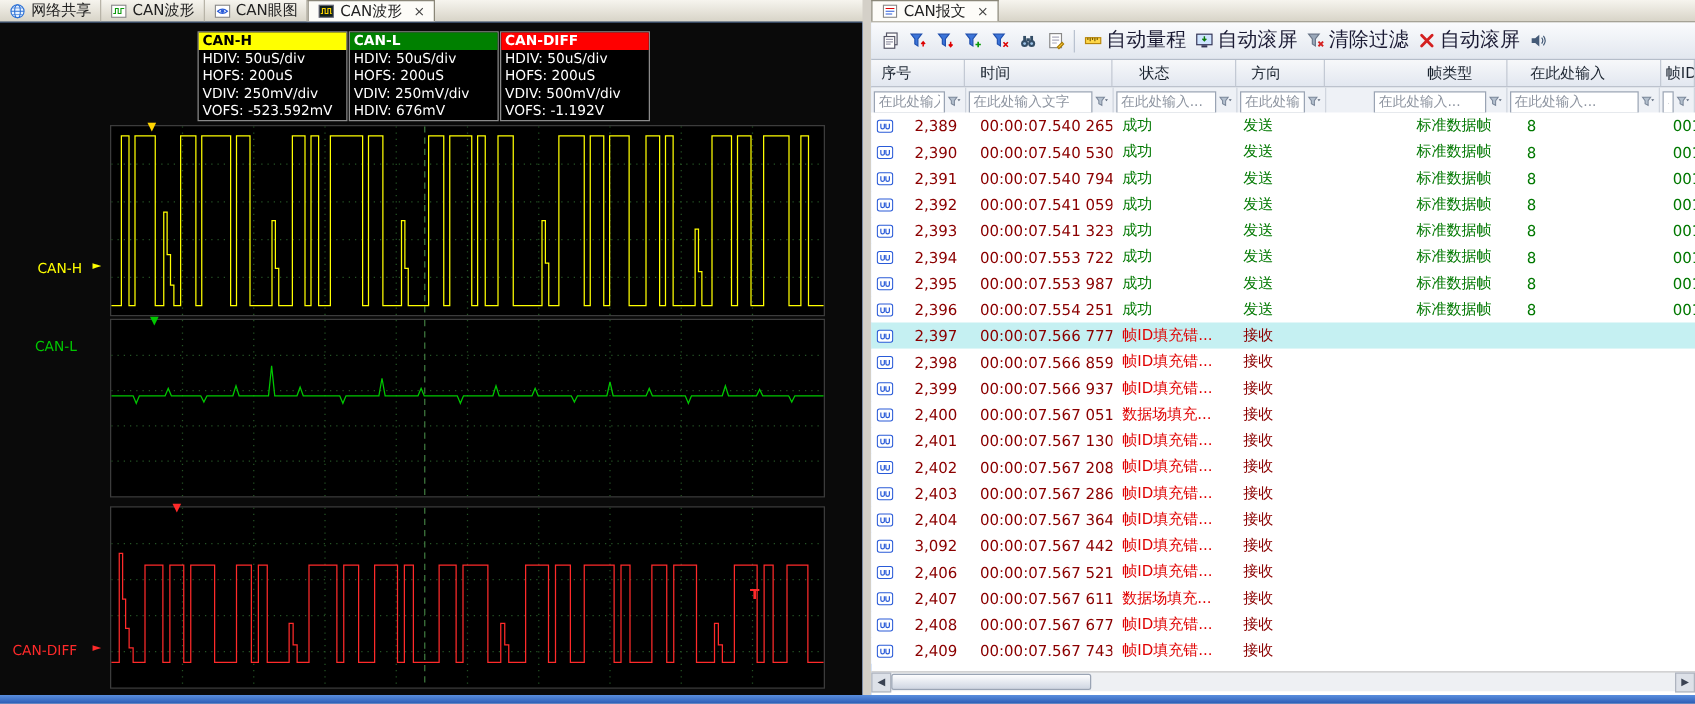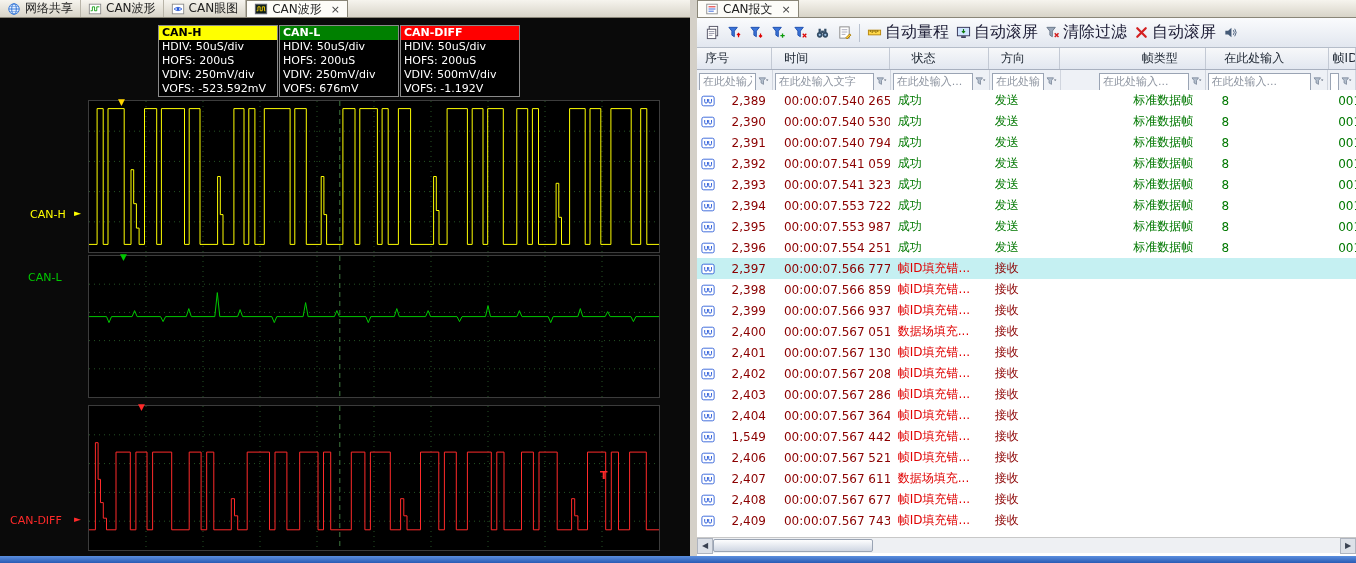--- a/index.html
+++ b/index.html
@@ -148,21 +148,21 @@
           <div class="ib-line">HDIV: 50uS/div</div>
           <div class="ib-line">HOFS: 200uS</div>
           <div class="ib-line">VDIV: 250mV/div</div>
           <div class="ib-line">VOFS: -523.592mV</div>
         </div>
         <div class="info-box">
           <div class="ib-head" style="background: rgb(0, 128, 0); color: rgb(255, 255, 255);">CAN-L</div>
           <div class="ib-line">HDIV: 50uS/div</div>
           <div class="ib-line">HOFS: 200uS</div>
           <div class="ib-line">VDIV: 250mV/div</div>
-          <div class="ib-line">VOFS: 676mV</div>
+          <div class="ib-line">HDIV: 676mV</div>
         </div>
         <div class="info-box">
           <div class="ib-head" style="background: rgb(255, 0, 0); color: rgb(255, 255, 255);">CAN-DIFF</div>
           <div class="ib-line">HDIV: 50uS/div</div>
           <div class="ib-line">HOFS: 200uS</div>
           <div class="ib-line">VDIV: 500mV/div</div>
           <div class="ib-line">VOFS: -1.192V</div>
         </div>
       </div>
 
@@ -711,21 +711,21 @@
       <div class="trow">
         <div class="tc c0">
           <span class="rowicon">
             <span class="ico">
               <svg viewBox="0 0 16 16" width="14" height="14">
                 <rect x="1" y="2.5" width="14" height="11" rx="2" fill="#fff" stroke="#2a5bd8"></rect>
                 <path d="M4.2 5.8 v3 a1.6 1.6 0 0 0 3.2 0 v-3 M8.8 5.8 v3 a1.6 1.6 0 0 0 3.2 0 v-3" stroke="#2a5bd8" fill="none" stroke-width="1.1"></path>
               </svg>
             </span>
           </span>
-          <span class="seqnum mr">1,549</span>
+          <span class="seqnum mr">3,092</span>
         </div>
         <div class="tc c1 mr">00:00:07.567 442</div>
         <div class="tc c2 rd">帧ID填充错...</div>
         <div class="tc c3 mr">接收</div>
         <div class="tc c4 gr"></div>
         <div class="tc c5 gr"></div>
         <div class="tc c6 gr"></div>
       </div>
       <div class="trow">
         <div class="tc c0">

